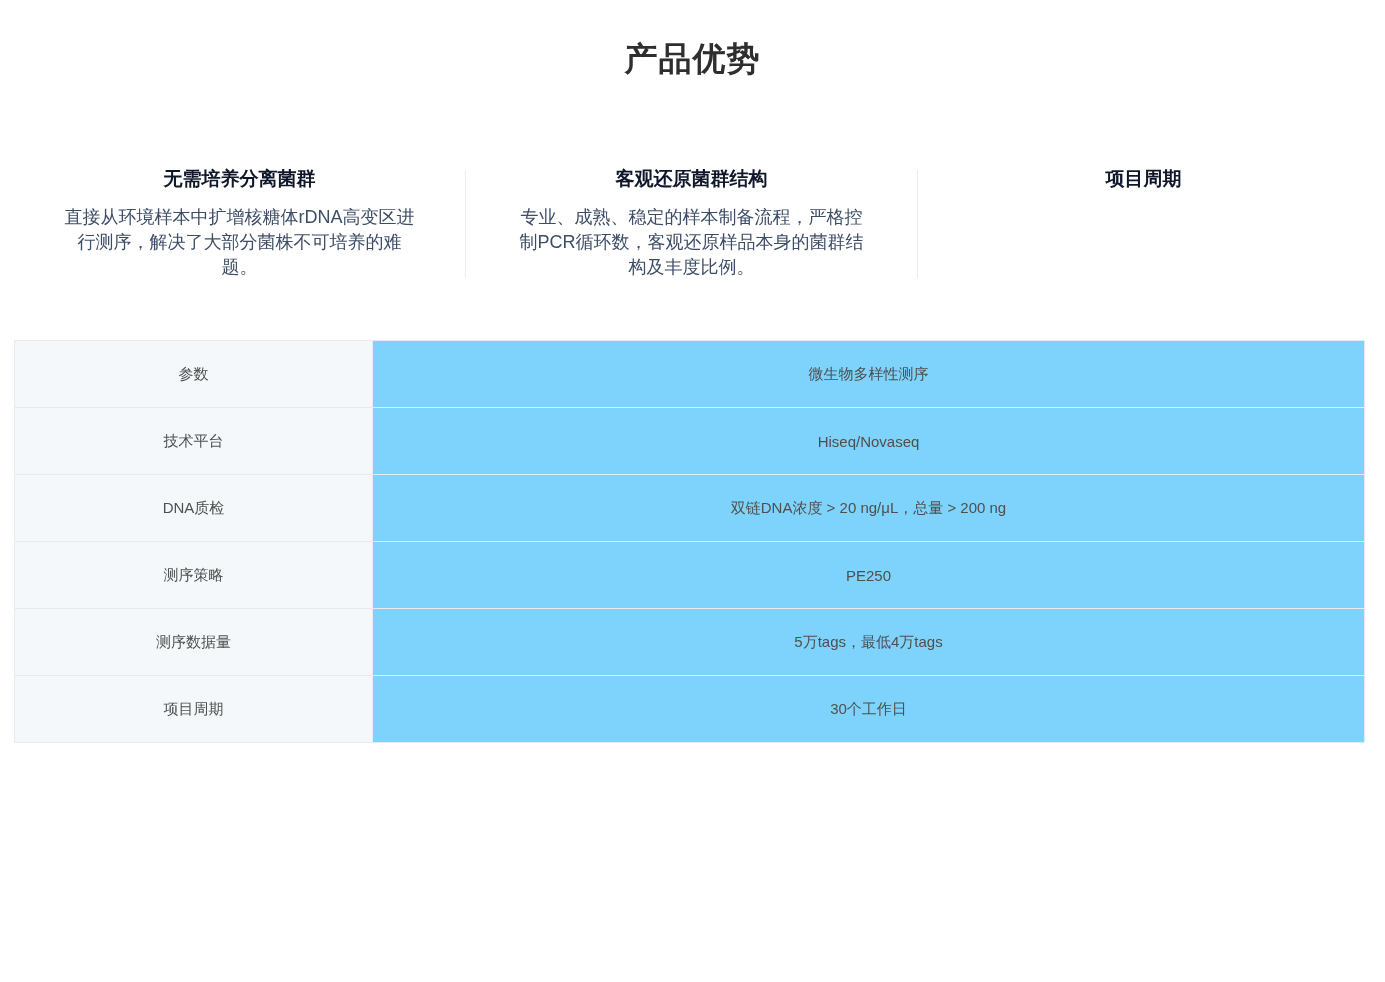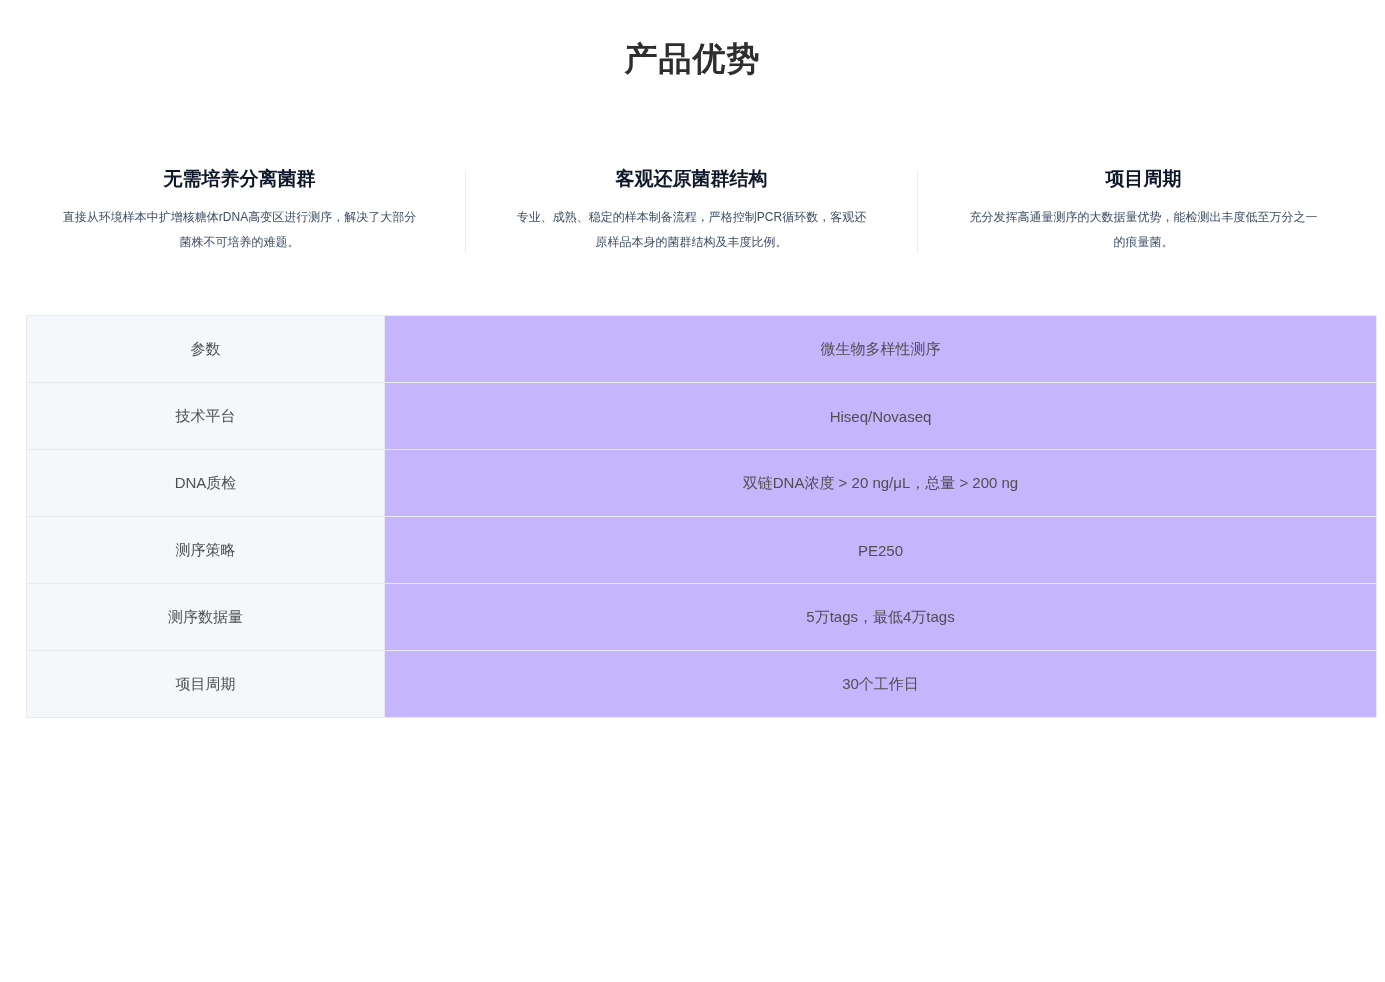--- a/index.html
+++ b/index.html
@@ -48,47 +48,47 @@
     text-align: center;
     font-size: 19px;
     font-weight: 700;
     color: #0f172a;
     line-height: 26px;
   }
   .adv-body {
     margin: 0;
     padding: 0 46px;
     text-align: center;
-    font-size: 12px;
+    font-size: 18px;
     line-height: 25px;
     color: #3d4d66;
   }
 
   .specs-table {
     border-collapse: collapse;
-    margin: 60px 0 0 26px;
+    margin: 60px 0 0 14px;
     width: 1351px;
     table-layout: fixed;
     padding-left: 36px;
   }
   .specs-table td {
     border: 1px solid #e7eaee;
     height: 66px;
     text-align: center;
     vertical-align: middle;
     font-size: 15px;
     color: #4f4f4f;
     padding: 0 10px;
   }
   .specs-table td.cell-label {
     width: 337px;
     background: #f5f8fb;
   }
   .specs-table td.cell-value {
-    background: #c4b5fd;
+    background: #7dd3fc;
   }
 </style>
 </head>
 <body>
 
 <div class="page">
 
   <h1 class="section-title title-advantages">产品优势</h1>
 
   <div class="advantages">
@@ -102,21 +102,20 @@
 
     <div class="adv-col">
       <h3 class="adv-heading">客观还原菌群结构</h3>
       <p class="adv-body">专业、成熟、稳定的样本制备流程，严格控制PCR循环数，客观还原样品本身的菌群结构及丰度比例。</p>
     </div>
 
     <div class="adv-divider"></div>
 
     <div class="adv-col">
       <h3 class="adv-heading">项目周期</h3>
-      <p class="adv-body">充分发挥高通量测序的大数据量优势，能检测出丰度低至万分之一的痕量菌。</p>
     </div>
 
   </div>
 
 
   <table class="specs-table">
     <tbody>
       <tr>
         <td class="cell-label">参数</td>
         <td class="cell-value">微生物多样性测序</td>

